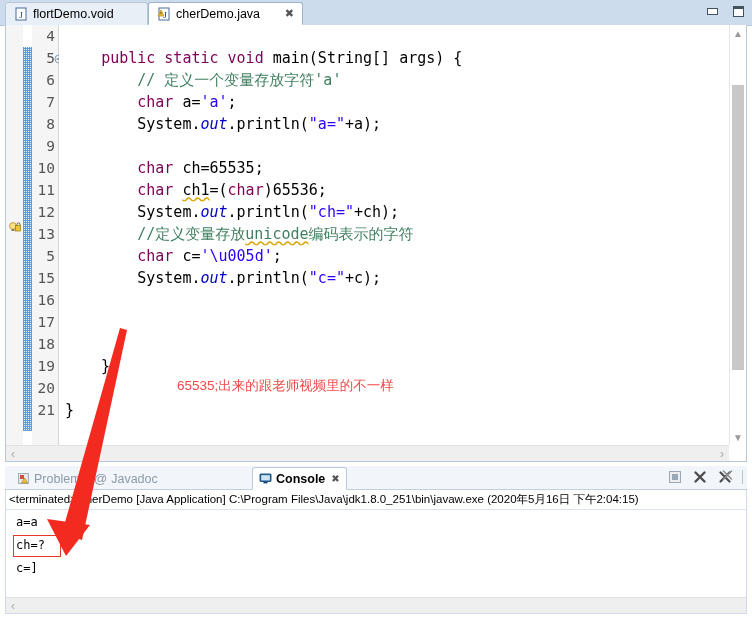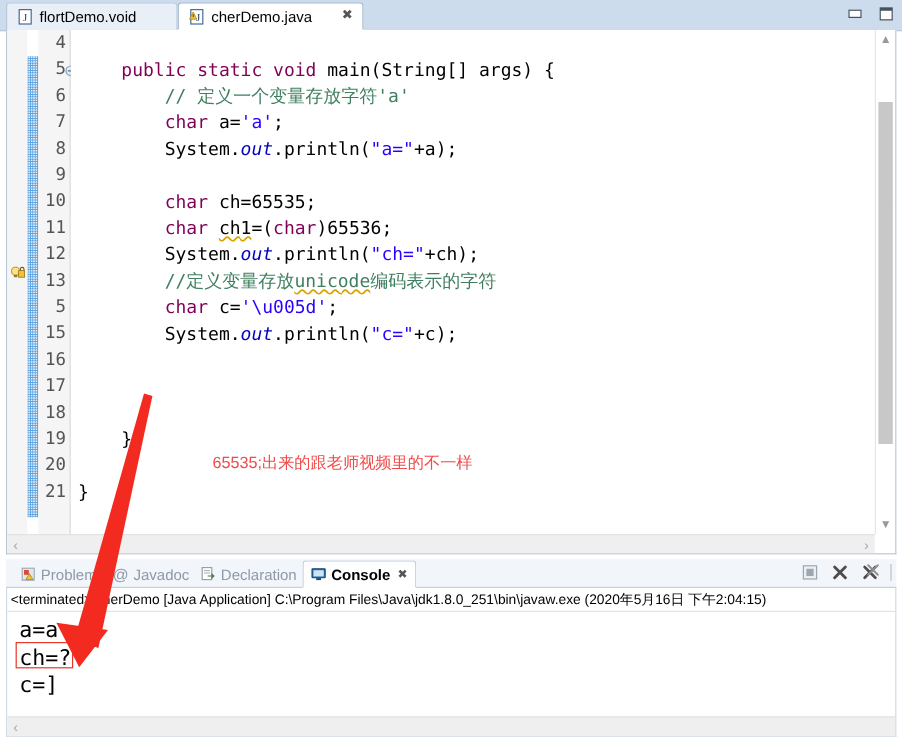--- a/index.html
+++ b/index.html
@@ -319,21 +319,21 @@
   }
   .console-sep {
     position: absolute;
     left: 0; right: 0; top: 19px;
     height: 1px; background: #dfe4ea;
   }
   .out-line {
     position: absolute;
     left: 10px;
     font-family: "DejaVu Sans Mono", "Liberation Mono", monospace;
-    font-size: 18px;
+    font-size: 12px;
     color: #000;
     white-space: pre;
   }
   .out-box {
     position: absolute;
     border: 1.5px solid #e8362a;
     box-sizing: border-box;
   }
   .console-hscroll {
     position: absolute;
@@ -505,31 +505,20 @@
           </svg>
         </span>
         <span>Problems</span>
       </div>
 
       <div class="ctab inactive" style="left:83px;">
         <span class="ico" style="font-size:13px;color:#8d9aa8;line-height:1;">@</span>
         <span>Javadoc</span>
       </div>
 
-      <div class="ctab inactive" style="left:156px;">
-        <span class="ico">
-          <svg width="13" height="13" viewBox="0 0 13 13">
-            <rect x="1.5" y="1" width="8" height="10" fill="#ffffff" stroke="#8d9aa8" stroke-width="0.9"></rect>
-            <line x1="3" y1="3.5" x2="8" y2="3.5" stroke="#8d9aa8" stroke-width="0.7"></line>
-            <line x1="3" y1="5.5" x2="8" y2="5.5" stroke="#8d9aa8" stroke-width="0.7"></line>
-            <path d="M6 8 h5 M9 6 l2.2 2 -2.2 2" fill="none" stroke="#4a7a3a" stroke-width="1"></path>
-          </svg>
-        </span>
-        <span>Declaration</span>
-      </div>
 
       <div class="ctab active" style="left:247px;">
         <span class="ico">
           <svg width="13" height="13" viewBox="0 0 13 13">
             <rect x="1" y="2" width="11" height="7.5" rx="0.6" fill="#2c6fa8" stroke="#14456e" stroke-width="0.9"></rect>
             <rect x="2.2" y="3.2" width="8.6" height="5.2" fill="#cfe4f5"></rect>
             <rect x="4.5" y="9.8" width="4" height="1.6" fill="#14456e"></rect>
           </svg>
         </span>
         <span>Console</span>

